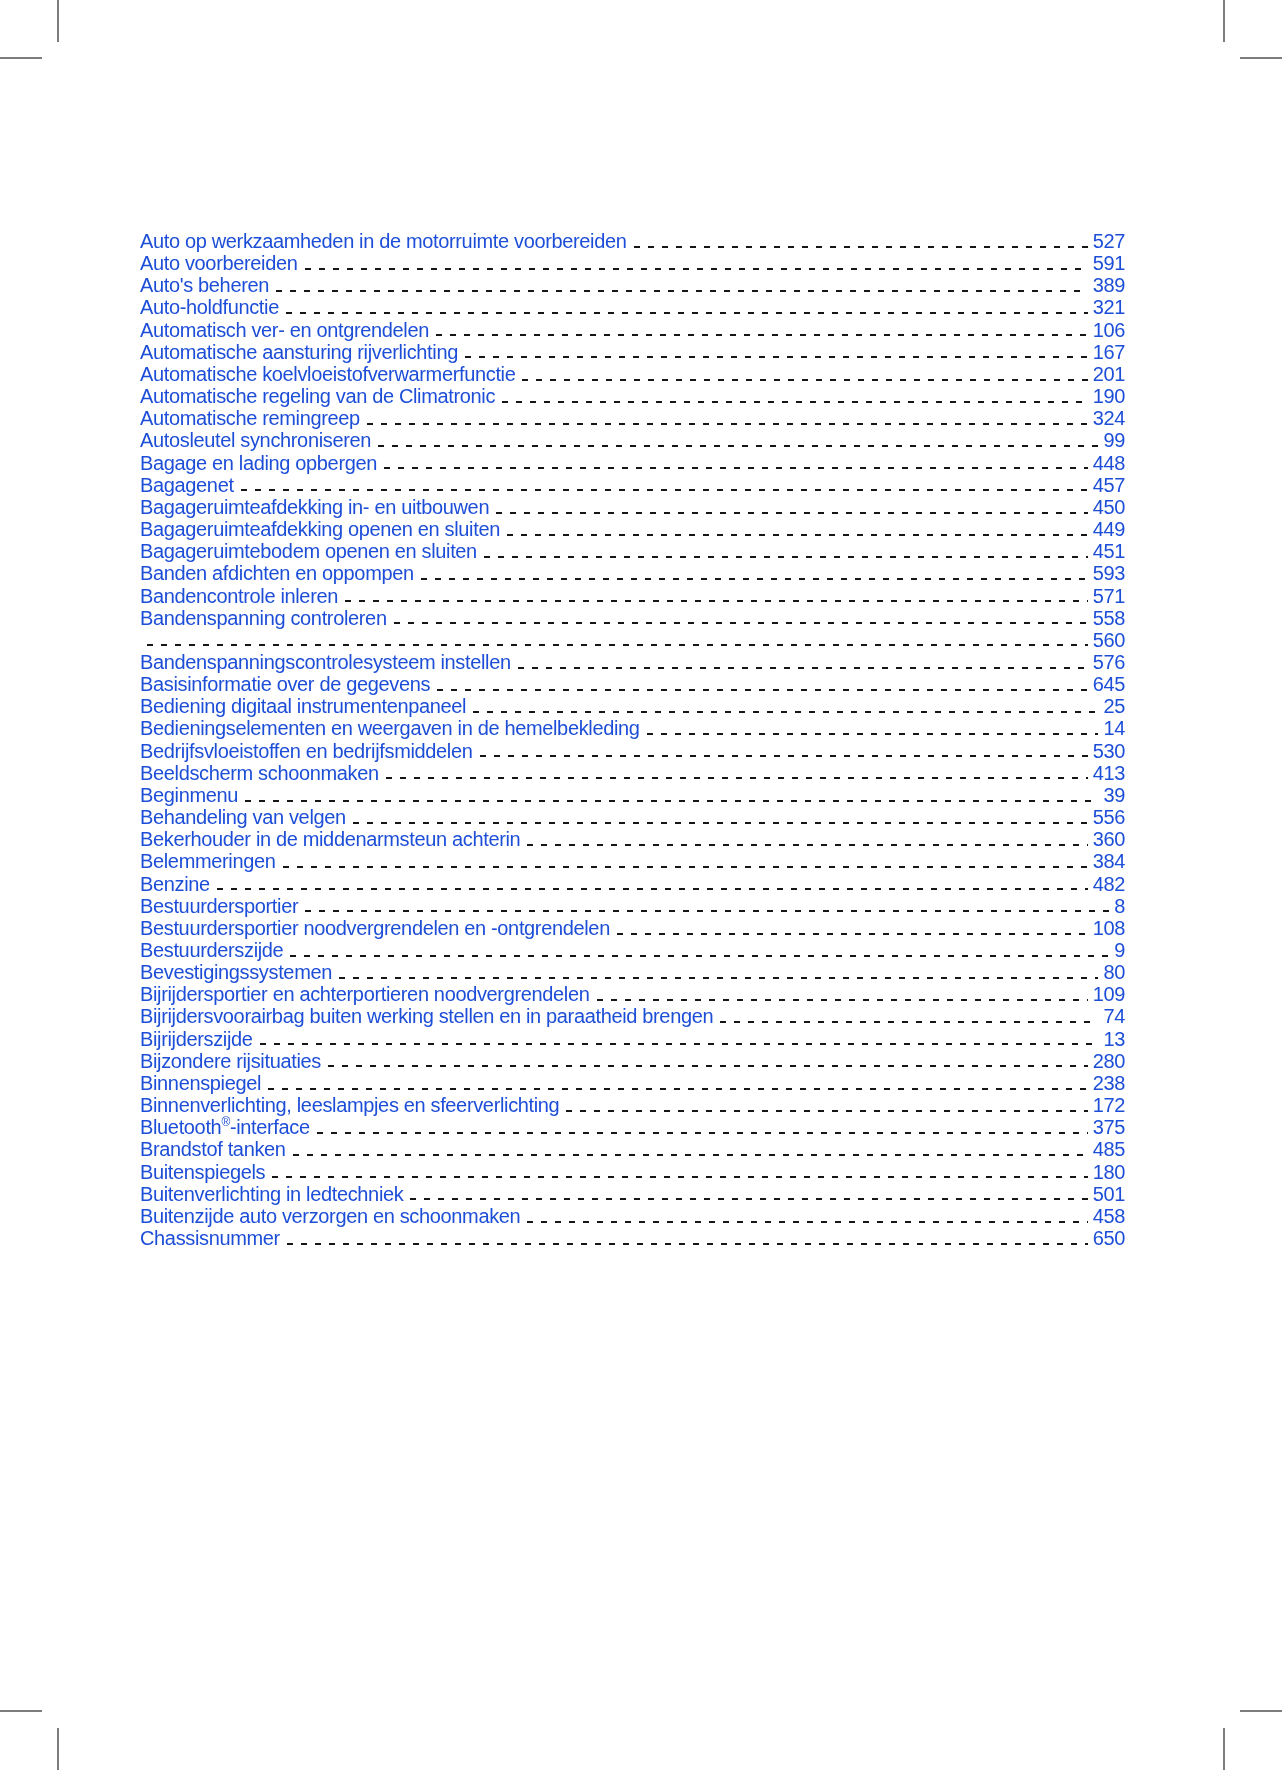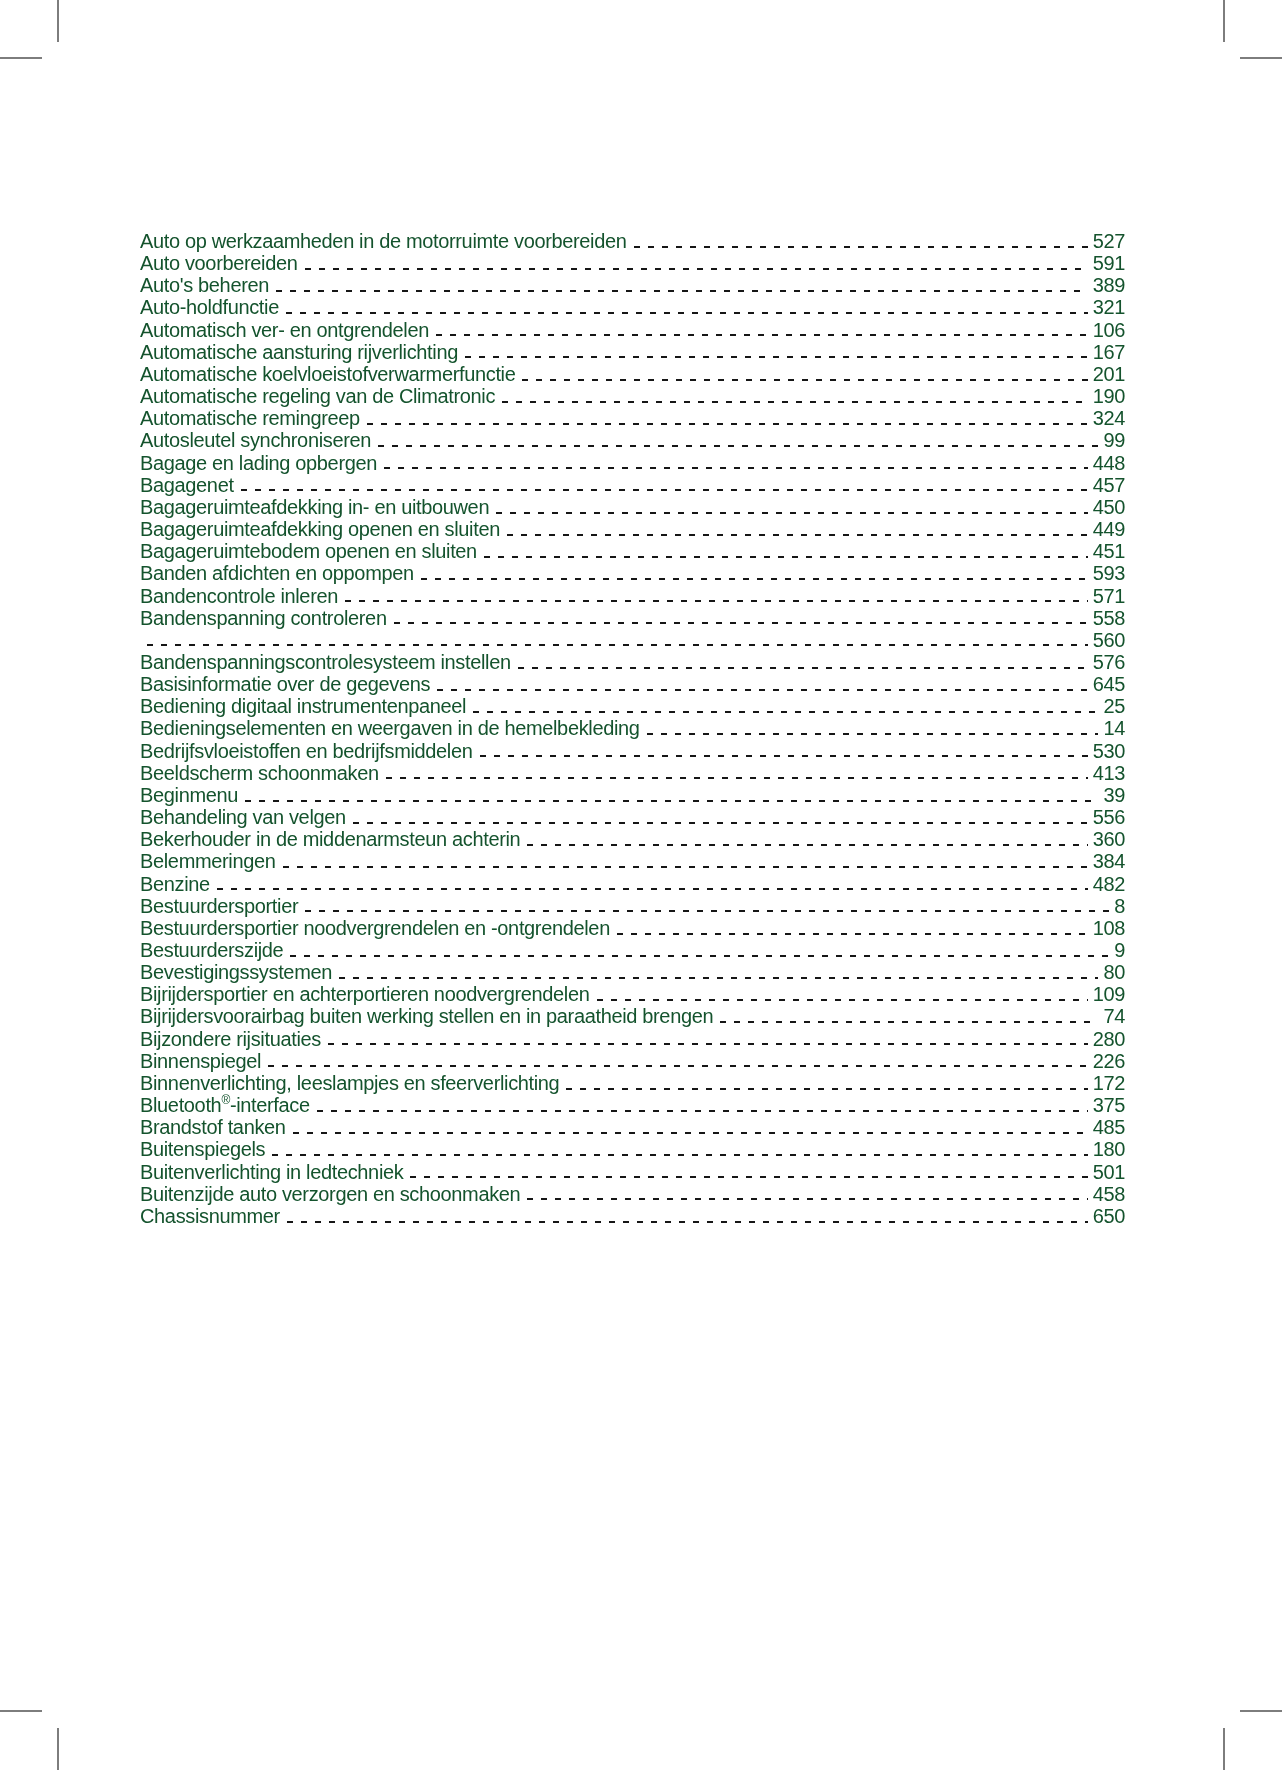--- a/index.html
+++ b/index.html
@@ -63,21 +63,21 @@
     background-image: repeating-linear-gradient(to right, #161616 0 6px, transparent 6px 14px);
   }
   .toc-page {
     flex: 0 0 auto;
     text-align: center;
   }
 </style>
 </head>
 <body>
 
-<div class="page" style="color: #14532d; background: rgb(255, 255, 255);">
+<div class="page" style="color: #1d4ed8; background: rgb(255, 255, 255);">
 
   <div class="crop v tl-v" style="background: rgb(125, 125, 125);"></div>
   <div class="crop h tl-h" style="background: rgb(125, 125, 125);"></div>
   <div class="crop v tr-v" style="background: rgb(125, 125, 125);"></div>
   <div class="crop h tr-h" style="background: rgb(125, 125, 125);"></div>
   <div class="crop h bl-h" style="background: rgb(125, 125, 125);"></div>
   <div class="crop v bl-v" style="background: rgb(125, 125, 125);"></div>
   <div class="crop h br-h" style="background: rgb(125, 125, 125);"></div>
   <div class="crop v br-v" style="background: rgb(125, 125, 125);"></div>
 
@@ -294,31 +294,36 @@
         <span class="toc-leader"></span>
         <span class="toc-page">109</span>
       </div>
 
       <div class="toc-row">
         <span class="toc-label">Bijrijdersvoorairbag buiten werking stellen en in paraatheid brengen</span>
         <span class="toc-leader"></span>
         <span class="toc-page">74</span>
       </div>
 
+      <div class="toc-row">
+        <span class="toc-label">Bijrijderszijde</span>
+        <span class="toc-leader"></span>
+        <span class="toc-page">13</span>
+      </div>
 
       <div class="toc-row">
         <span class="toc-label">Bijzondere rijsituaties</span>
         <span class="toc-leader"></span>
         <span class="toc-page">280</span>
       </div>
 
       <div class="toc-row">
         <span class="toc-label">Binnenspiegel</span>
         <span class="toc-leader"></span>
-        <span class="toc-page">226</span>
+        <span class="toc-page">238</span>
       </div>
 
       <div class="toc-row">
         <span class="toc-label">Binnenverlichting, leeslampjes en sfeerverlichting</span>
         <span class="toc-leader"></span>
         <span class="toc-page">172</span>
       </div>
 
       <div class="toc-row">
         <span class="toc-label">Bluetooth<sup>®</sup>-interface</span>

